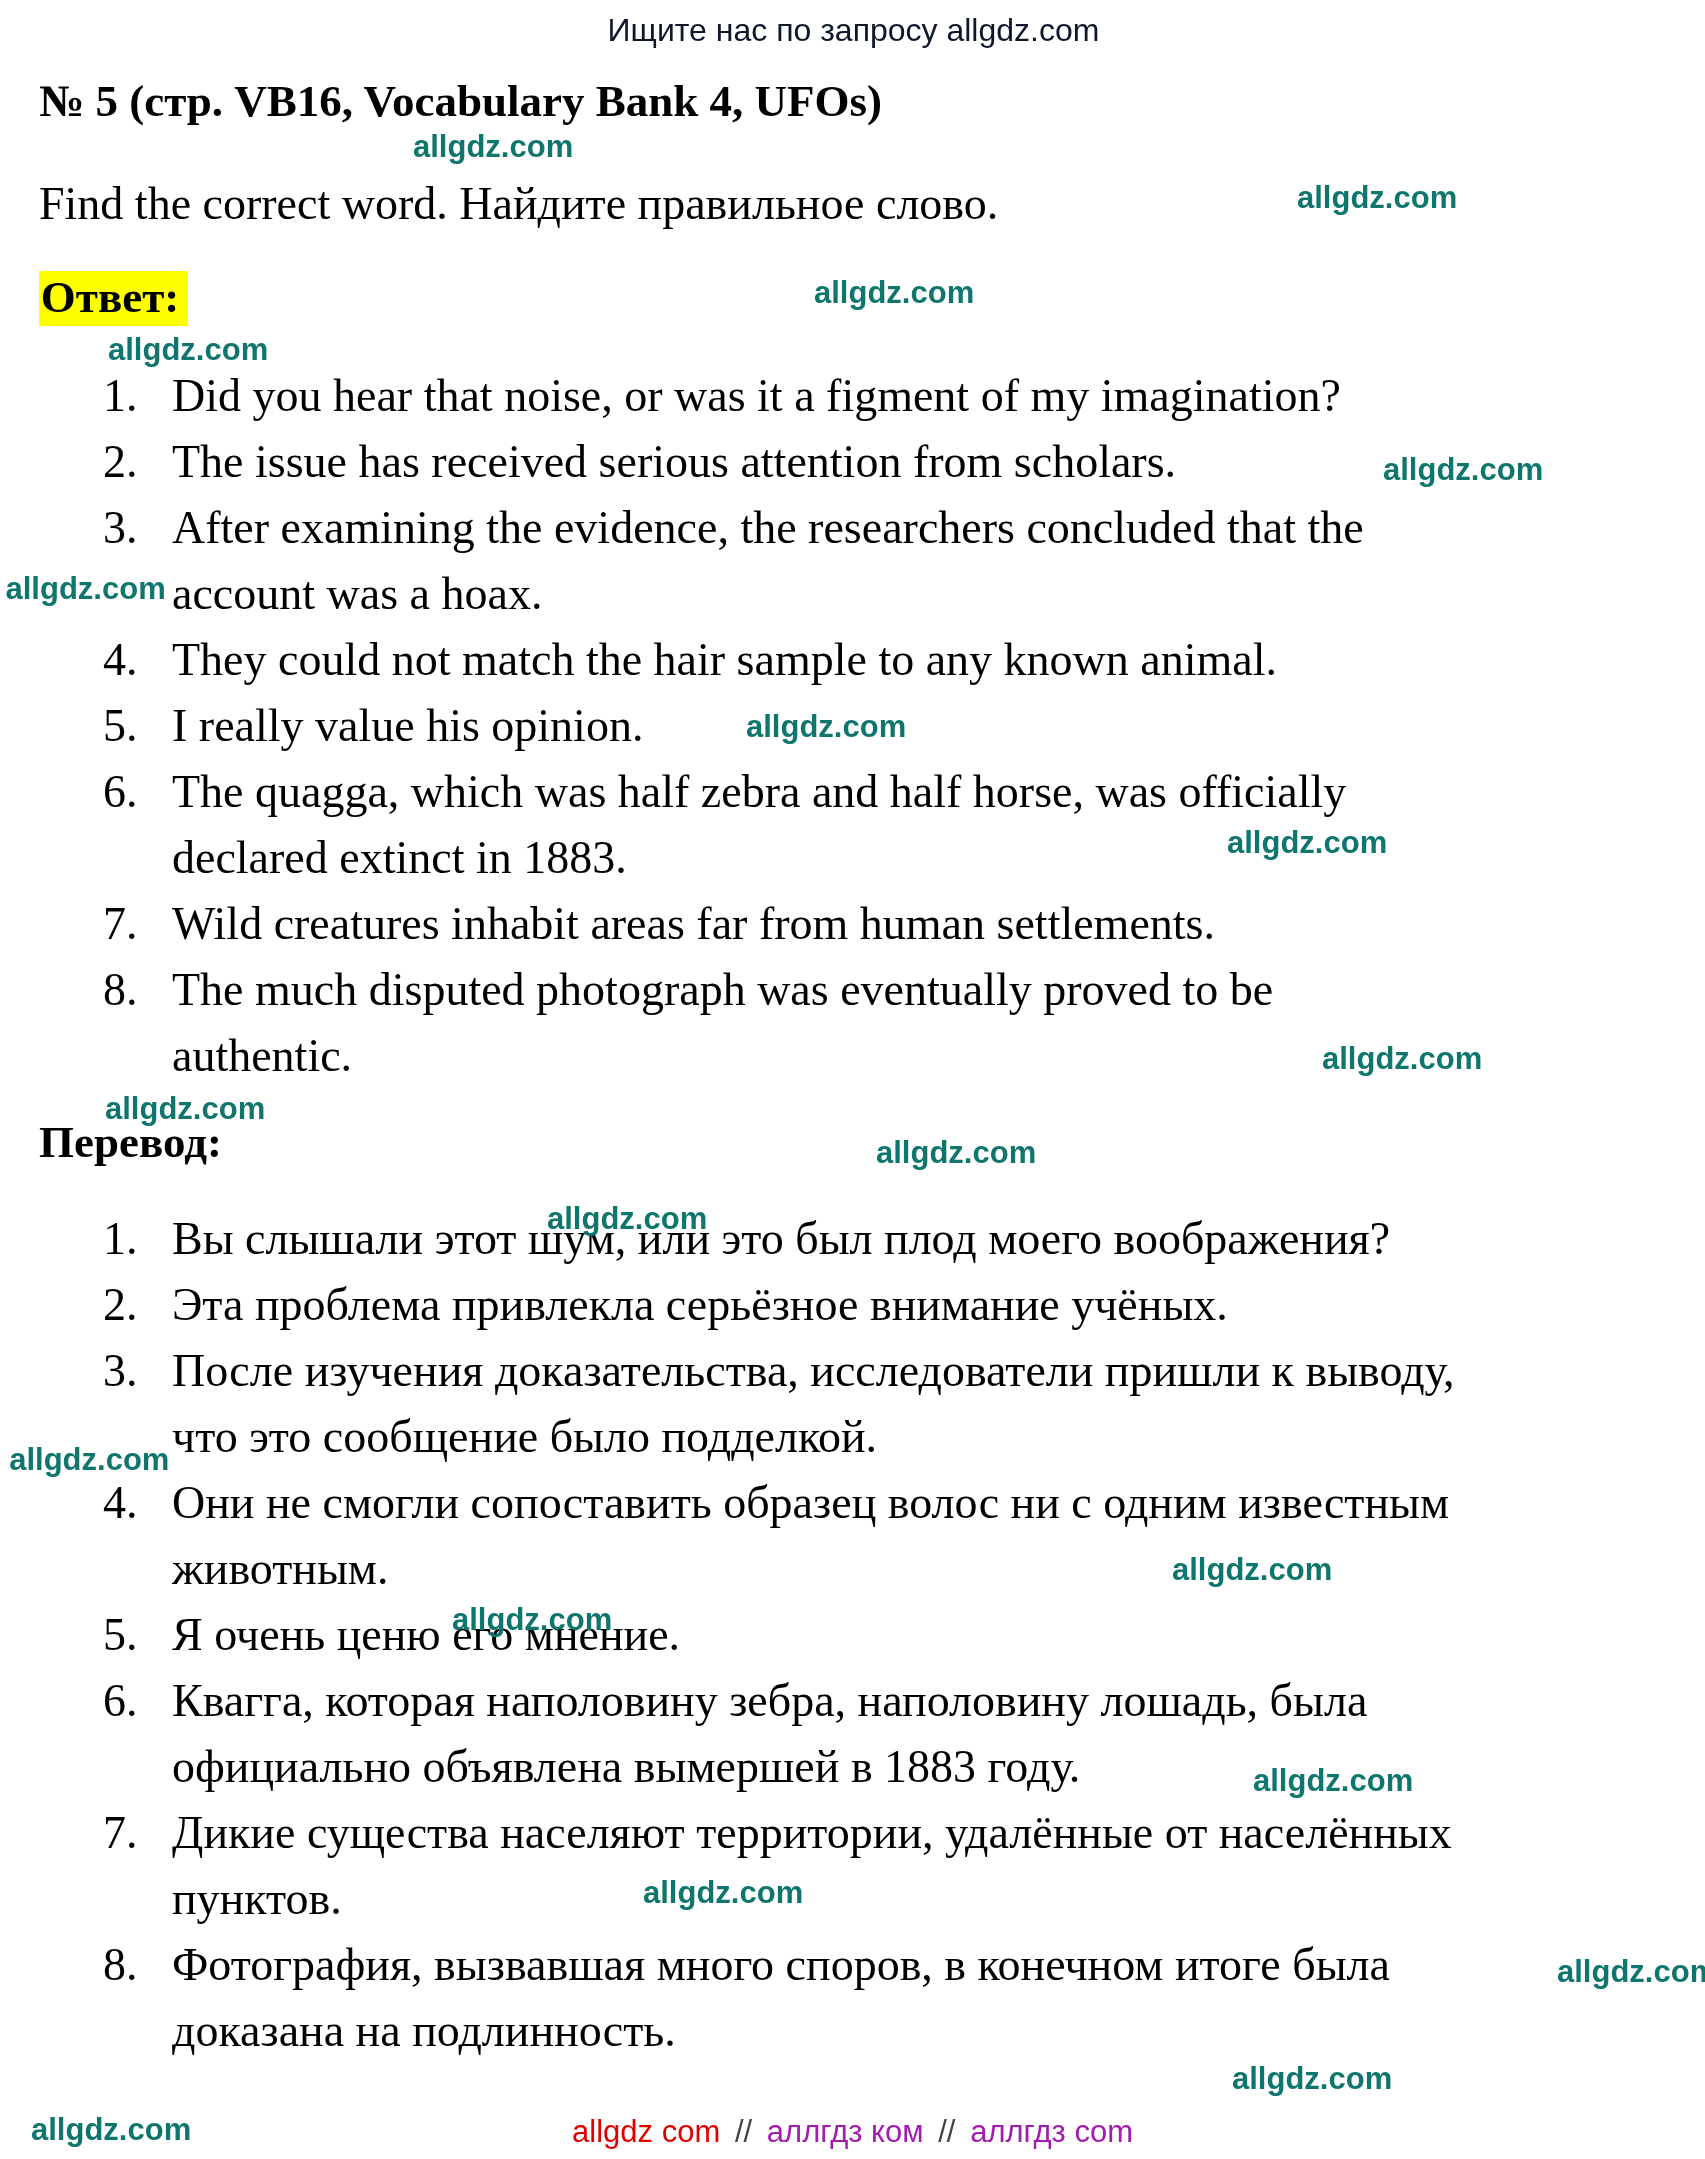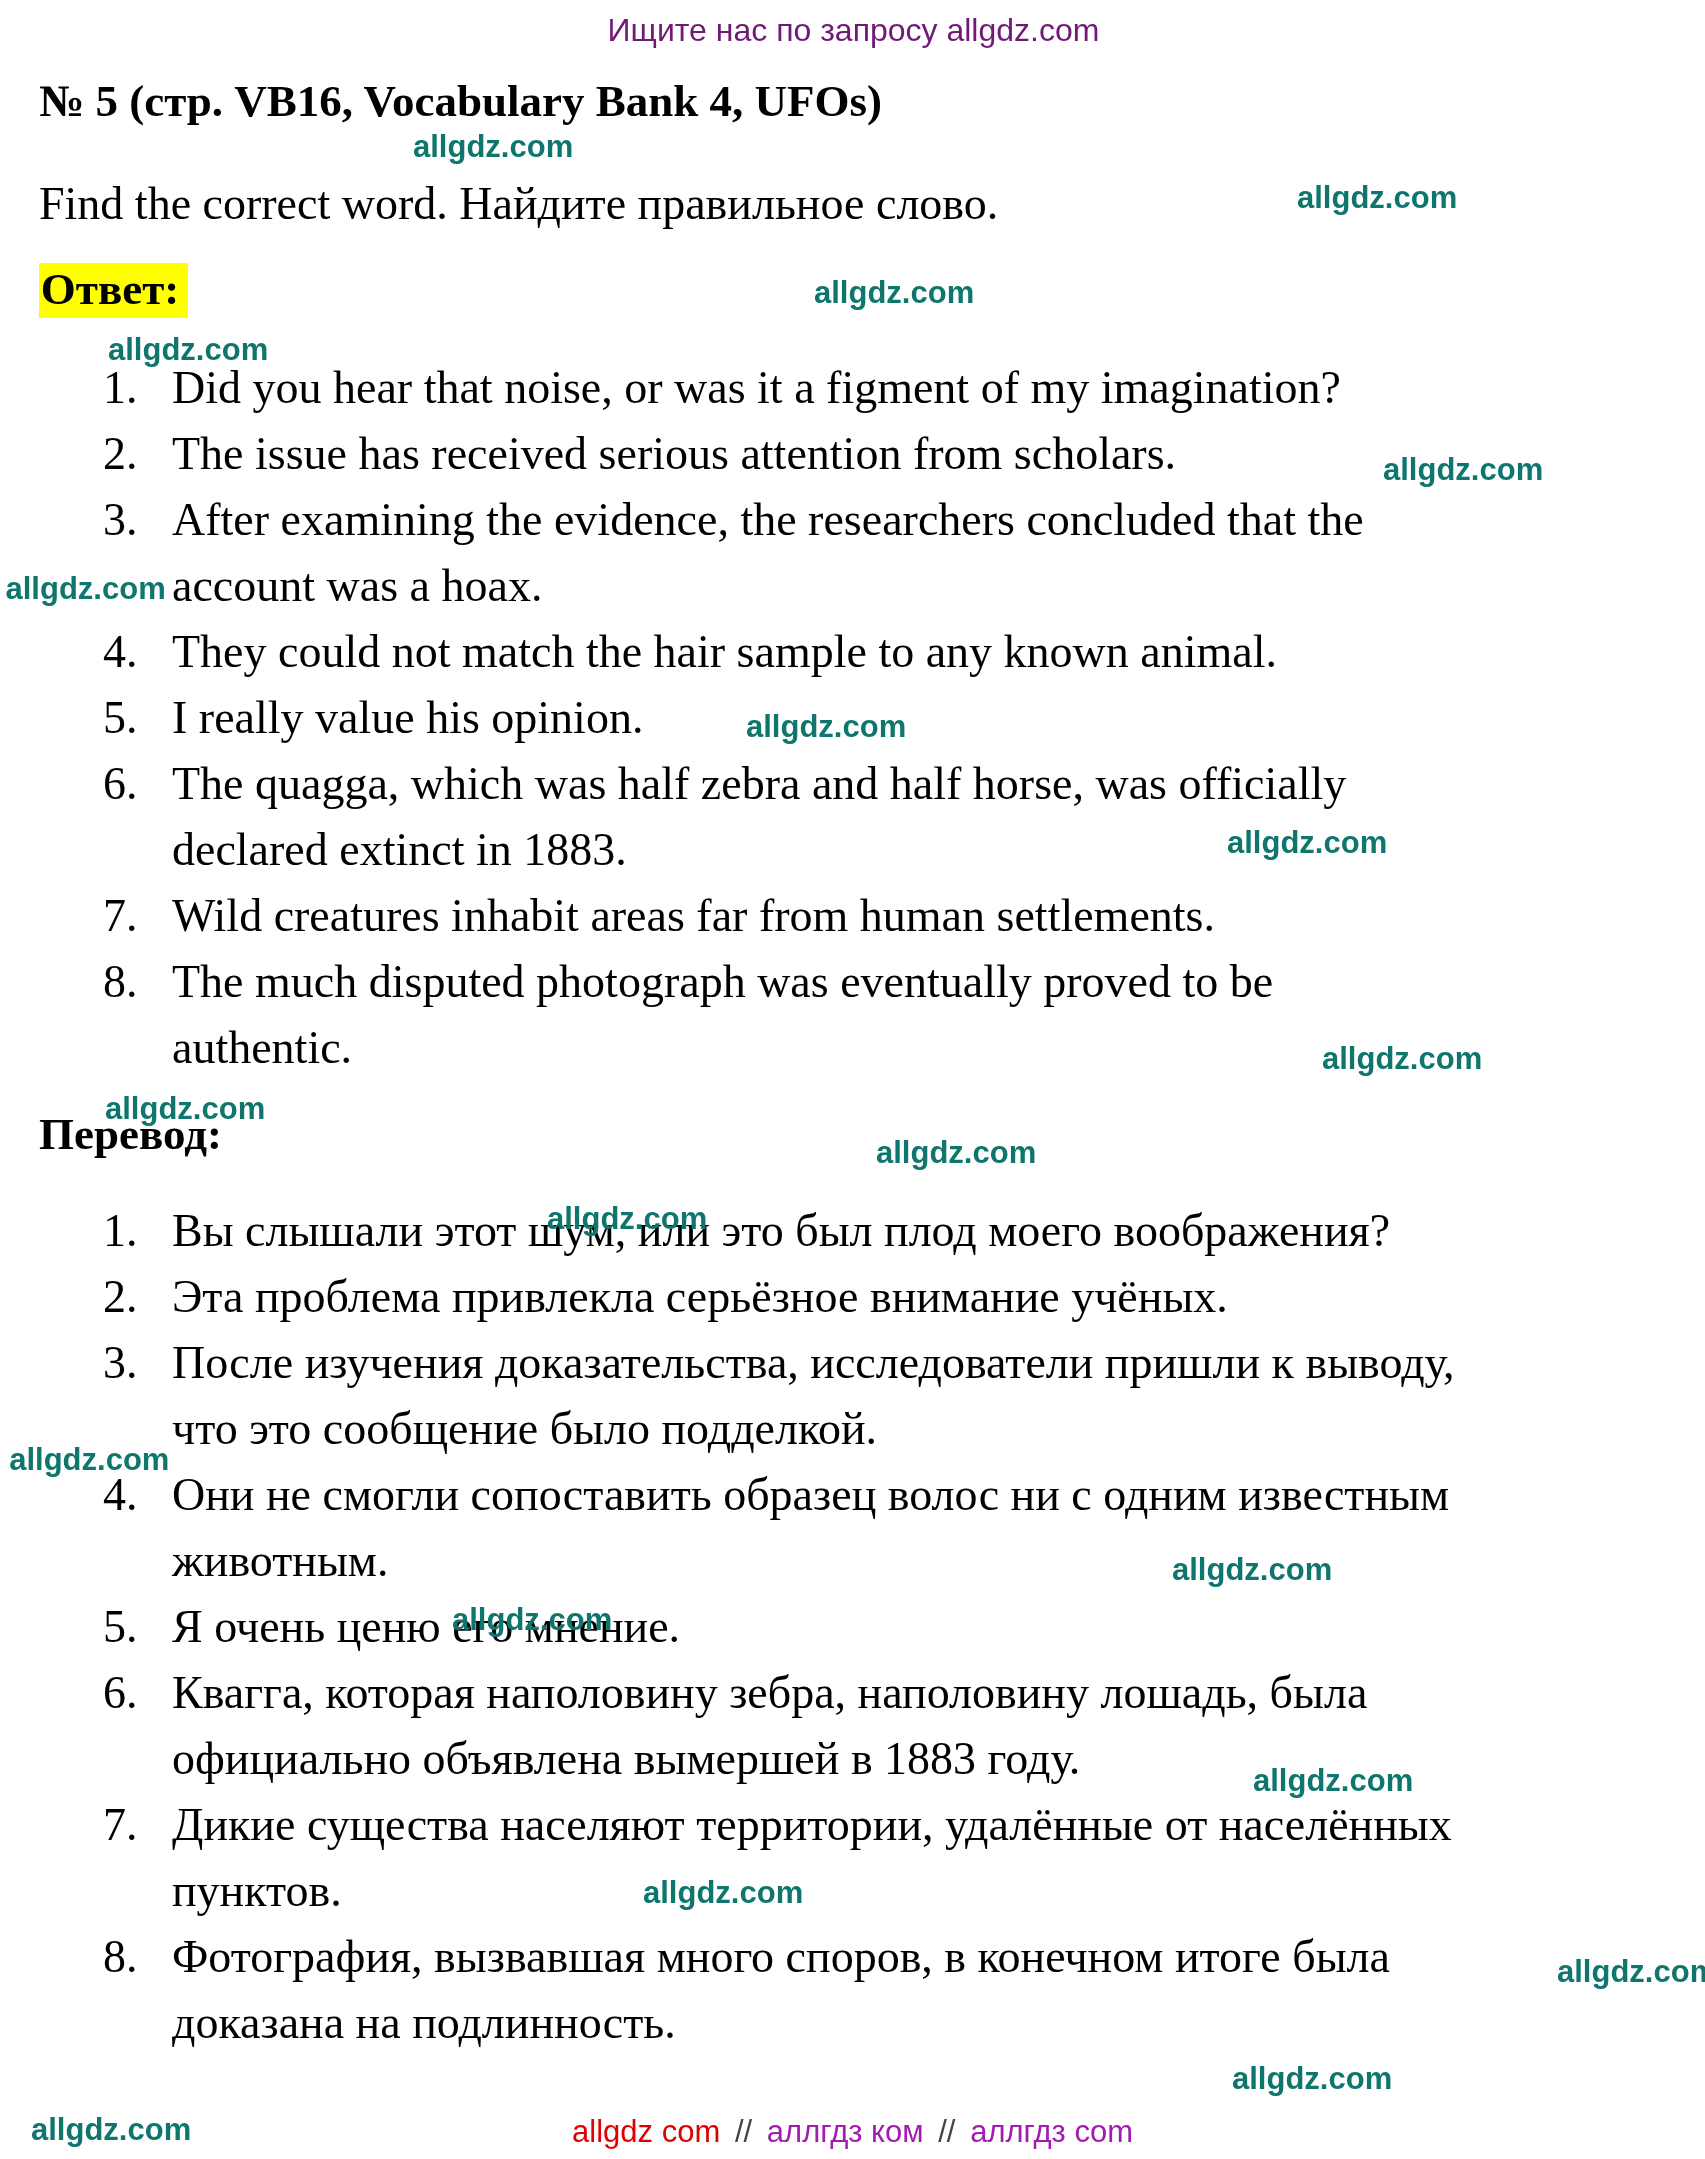--- a/index.html
+++ b/index.html
@@ -12,35 +12,35 @@
     color: #000000;
     font-family: "Liberation Serif", "DejaVu Serif", serif;
     font-size: 46px;
     padding: 11px 37px 0 39px;
     overflow: hidden;
   }
   .promo {
     font-family: "Liberation Sans", "DejaVu Sans", sans-serif;
     font-size: 32px;
     line-height: 39px;
-    color: #701a75;
+    color: #0f172a;
     text-align: center;
   }
   .title {
     font-size: 45px;
     line-height: 51px;
     font-weight: 700;
     margin-top: 26px;
   }
   .task {
     font-size: 46px;
     line-height: 53px;
     margin-top: 50px;
   }
-  .label-row { margin-top: 32px; }
+  .label-row { margin-top: 40px; }
   .hl {
     display: inline-block;
     font-size: 45px;
     line-height: 53px;
     font-weight: 700;
     background: #ffff00;
     padding: 0 9.2px 1.8px 1.8px;
   }
   .section-label {
     font-size: 45px;

